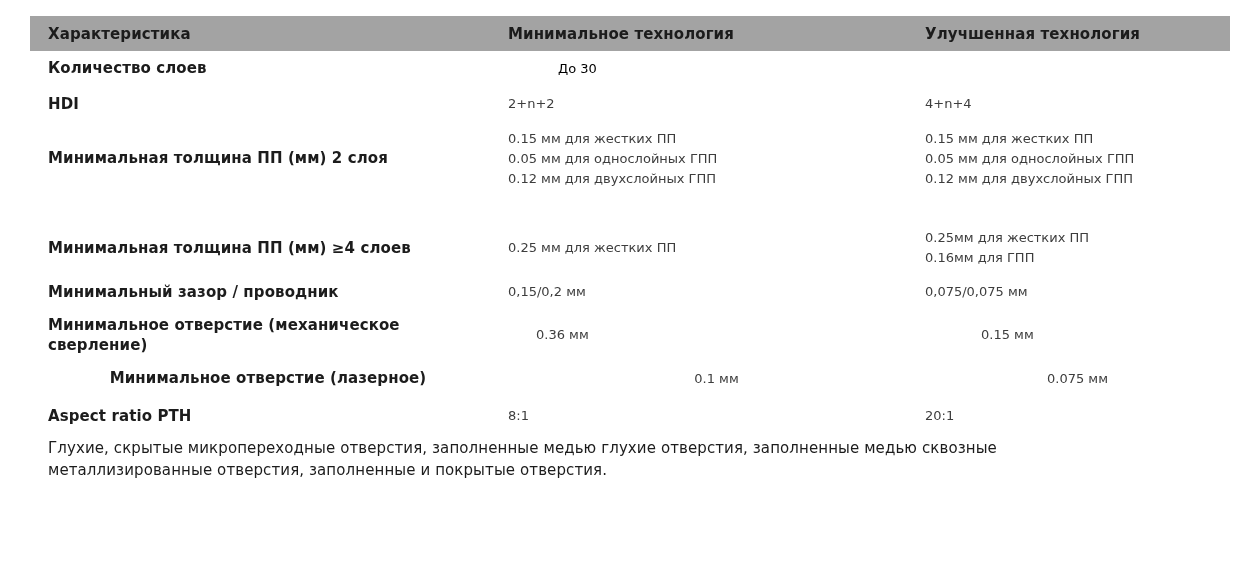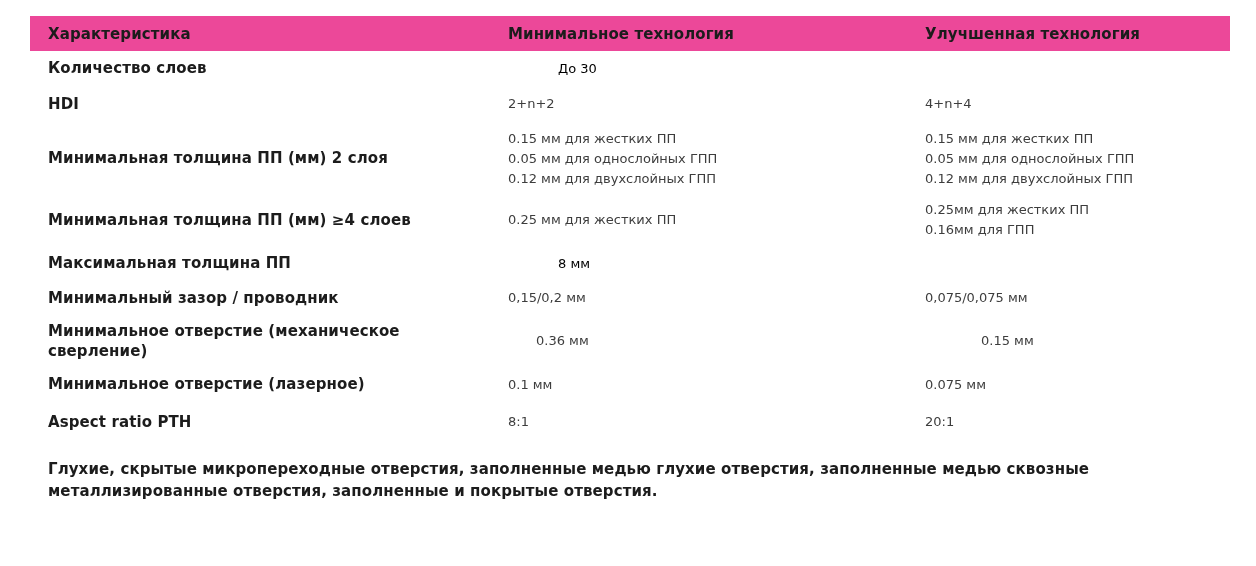--- a/index.html
+++ b/index.html
@@ -14,21 +14,21 @@
   .page {
     padding: 16px 26px 0 30px;
     width: 1256px;
   }
   .t-row, .t-head {
     display: grid;
     grid-template-columns: 478px 417px 305px;
     align-items: center;
   }
   .t-head {
-    background: #ec4899;
+    background: #a3a3a3;
     min-height: 35px;
   }
   .t-head .cell { font-weight: 700; font-size: 15px; letter-spacing: 0.1px; }
   .cell { padding: 0; }
   .cell.c1 { padding-left: 18px; padding-right: 20px; }
   .label {
     font-weight: 700;
     font-size: 15px;
     line-height: 1.35;
     color: #1c1c1c;
@@ -45,32 +45,32 @@
     text-align: left;
     padding-left: 50px;
     font-size: 13px;
     color: #000000;
   }
   
   .r1  { min-height: 54px; }
   .r2  { min-height: 34px; }
   .r3  { min-height: 38px; }
   .r4  { min-height: 71px; }
-  .r5  { min-height: 52px; }
+  .r5  { min-height: 52px; margin-top: 28px; }
   .r6  { min-height: 34px; }
   .r7  { min-height: 36px; }
   .r8  { min-height: 50px; gap: 28px; }
-  .r9  { min-height: 37px; }
+  .r9  { min-height: 37px; text-align: center; }
   .r10 { min-height: 38px; }
   .footnote {
-    margin-top: 17px;
+    margin-top: 2px;
     padding-left: 18px;
     max-width: 1080px;
     font-size: 15px;
-    font-weight: 700;
+    font-weight: 400;
     line-height: 22px;
     color: #1c1c1c;
     letter-spacing: 0.1px;
   }
 </style>
 </head>
 <body>
 
 <div class="page">
 
@@ -114,24 +114,20 @@
     <div class="cell c1 label">Минимальная толщина ПП (мм) ≥4 слоев</div>
     <div class="cell val">
       <div>0.25 мм для жестких ПП</div>
     </div>
     <div class="cell val">
       <div>0.25мм для жестких ПП</div>
       <div>0.16мм для ГПП</div>
     </div>
   </div>
 
-  <div class="t-row r6">
-    <div class="cell c1 label">Максимальная толщина ПП</div>
-    <div class="cell merged">8 мм</div>
-  </div>
 
   <div class="t-row r7">
     <div class="cell c1 label">Минимальный зазор / проводник</div>
     <div class="cell val">
       <div>0,15/0,2 мм</div>
     </div>
     <div class="cell val">
       <div>0,075/0,075 мм</div>
     </div>
   </div>

